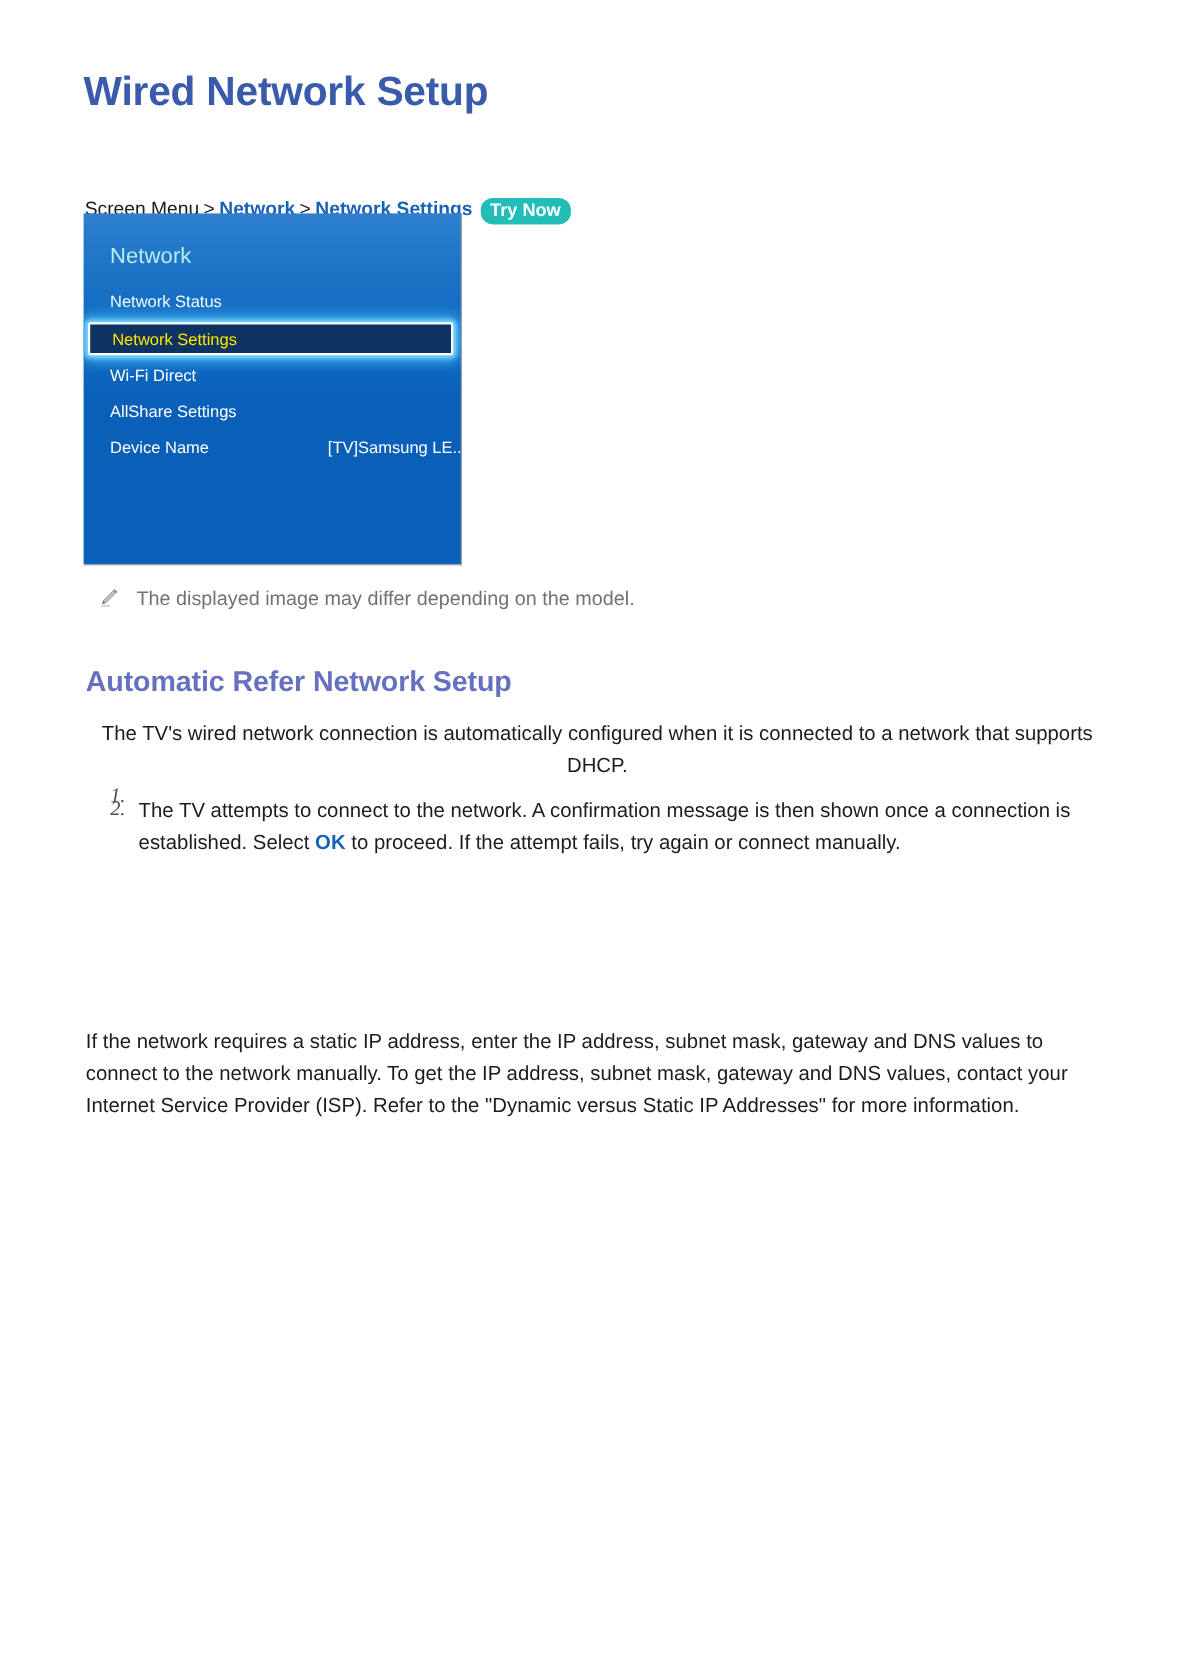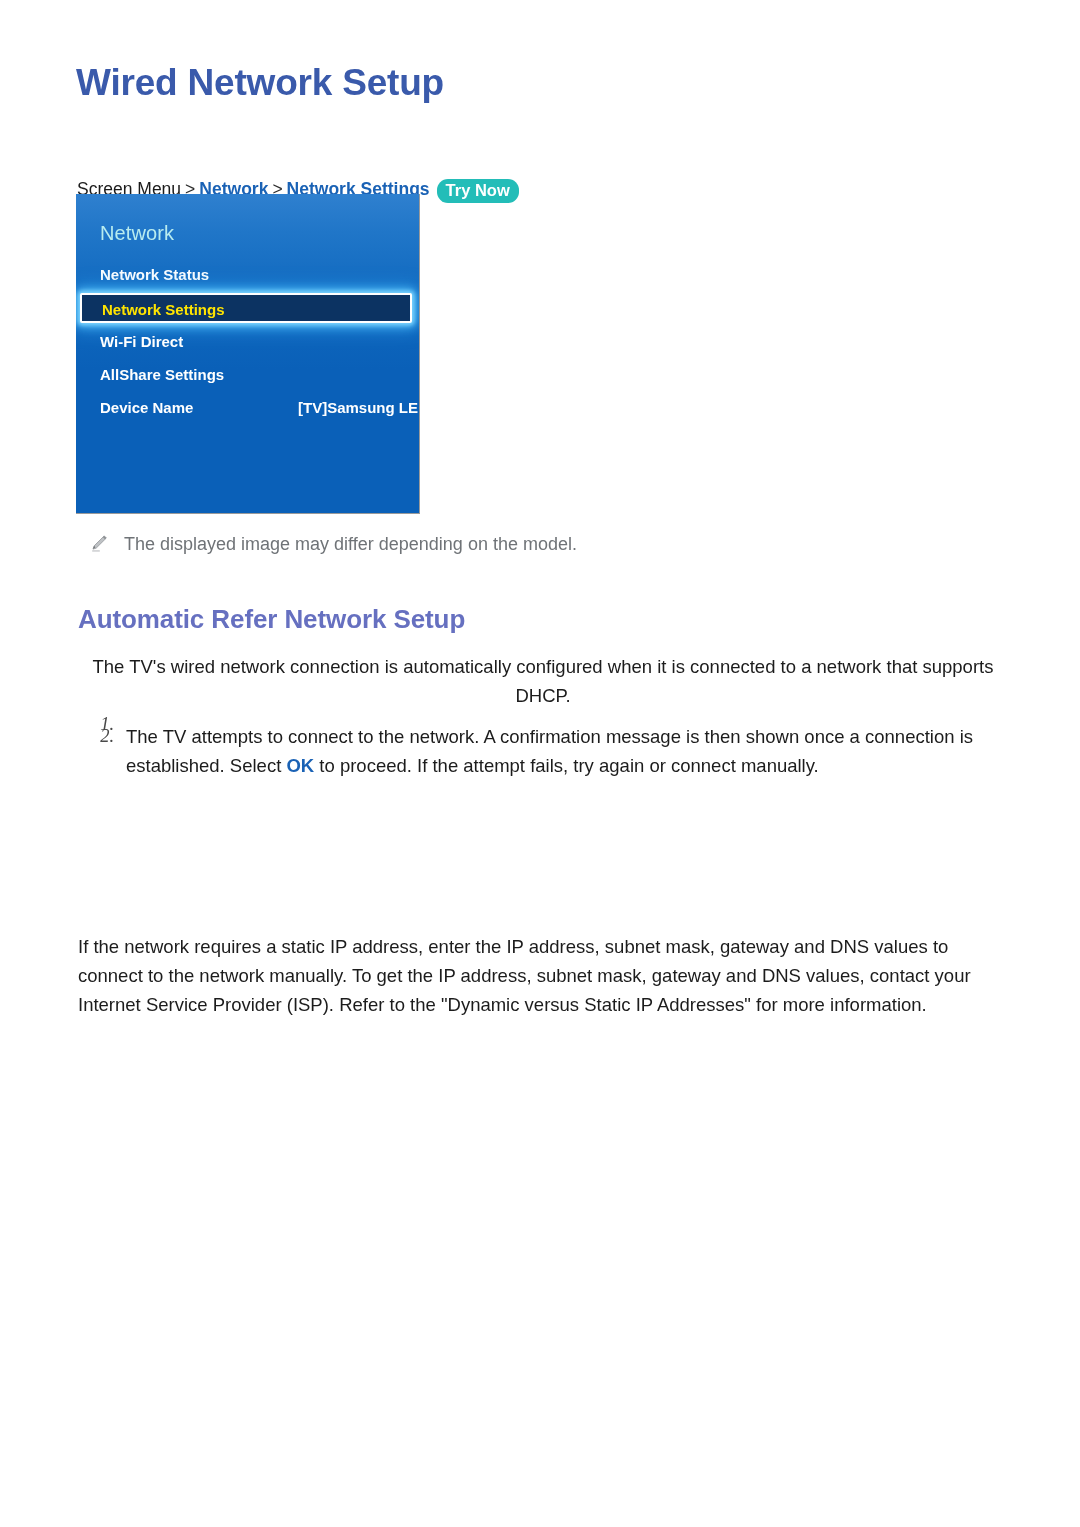--- a/index.html
+++ b/index.html
@@ -95,21 +95,20 @@
     top: 28px;
     font-size: 20px;
     color: #b8ecef;
     letter-spacing: 0.1px;
   }
   .tv-list {
     position: absolute;
     left: 0;
     top: 64px;
     width: 100%;
-    font-weight: bold;
   }
   .tv-row {
     position: relative;
     height: 33px;
     line-height: 33px;
     padding-left: 24px;
     font-size: 15px;
     color: #ffffff;
     box-sizing: border-box;
     white-space: nowrap;

